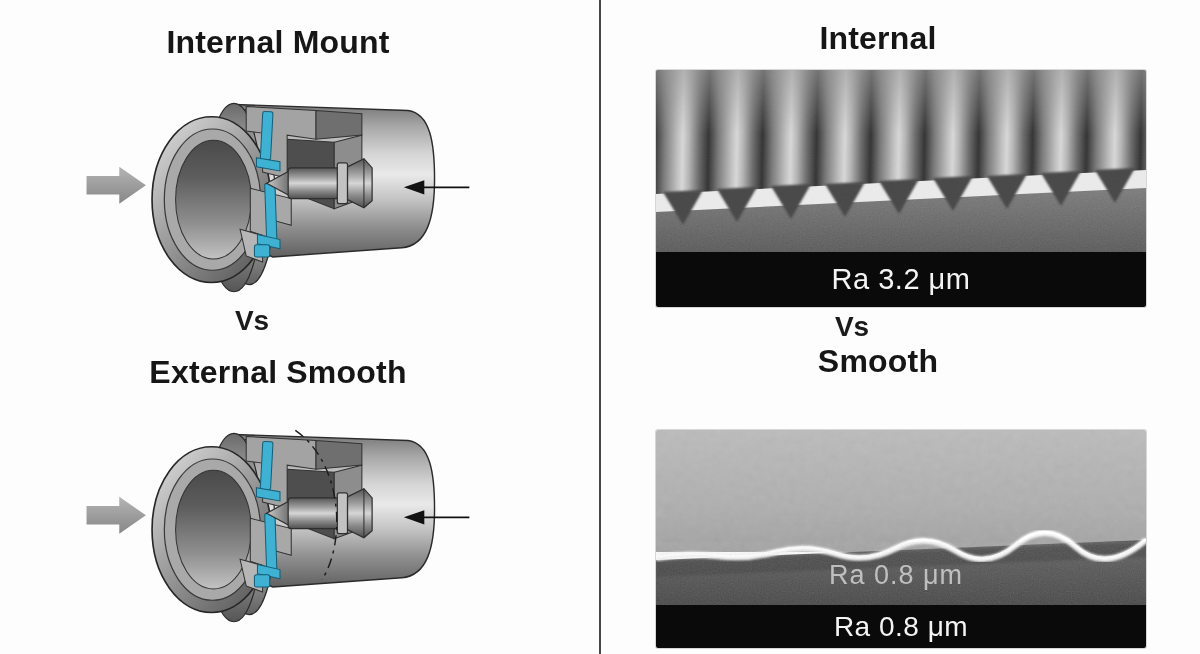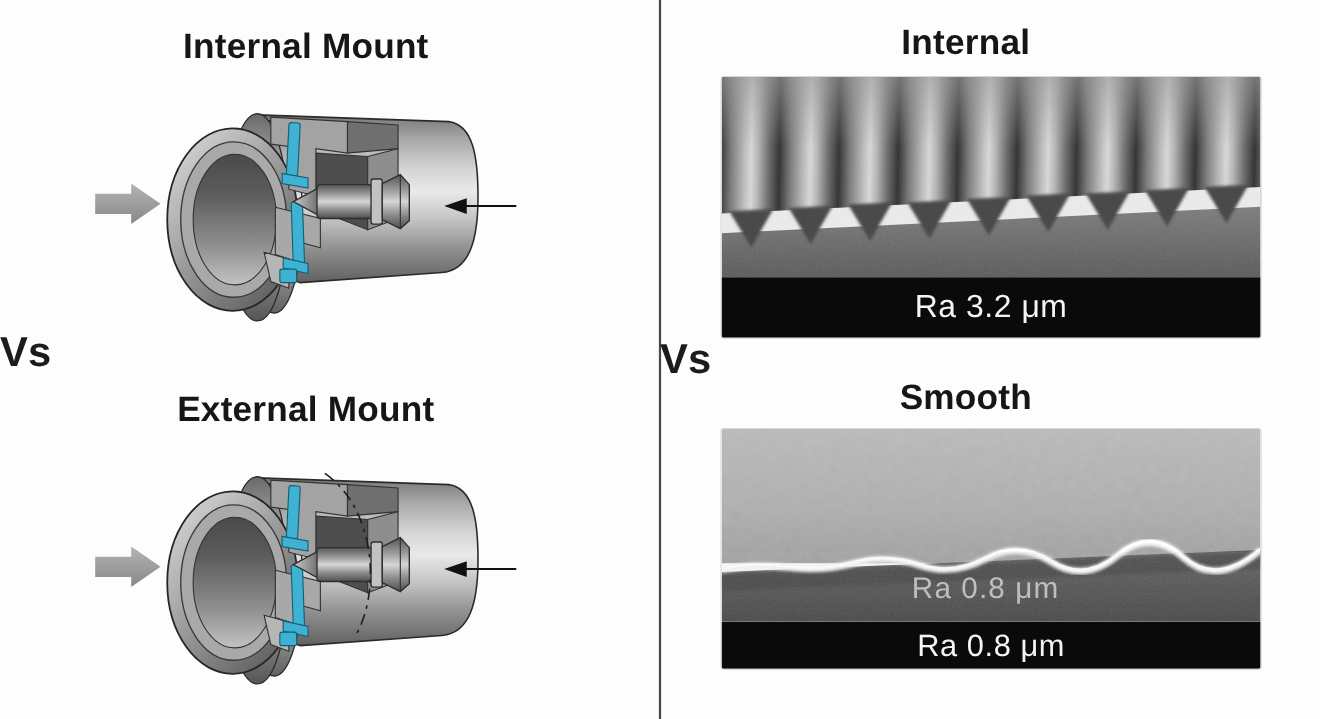--- a/index.html
+++ b/index.html
@@ -6,22 +6,22 @@
   .canvas{
     position:relative;width:1200px;height:654px;overflow:hidden;
     background:#fdfdfd;font-family:"Liberation Sans",sans-serif;
   }
   .divider{position:absolute;left:599px;top:0;width:2px;height:654px;background:#474747;}
   .panel-title{
     position:absolute;width:556px;text-align:center;
     font-size:32px;font-weight:700;color:#161616;letter-spacing:.2px;line-height:40px;
   }
   .vs-label{
-    position:absolute;width:504px;
-    font-size:38px;font-weight:700;color:#1b1b1b;line-height:36px;
+    position:absolute;width:504px;text-align:center;
+    font-size:28px;font-weight:700;color:#1b1b1b;line-height:36px;
   }
   .lp{left:0;}
   .rp{left:600px;}
   .diagram{position:absolute;}
   .photo{
     position:absolute;width:490px;overflow:hidden;border-radius:2px;
     box-shadow:0 0 0 1px rgba(0,0,0,.15);
   }
   .photo-img{display:block;width:490px;}
   .caption-bar{
@@ -170,21 +170,21 @@
   <div class="divider"></div>
 
   <div class="panel-title lp" style="top:22px">Internal Mount</div>
 
   <svg class="diagram" style="left:78px;top:86px" width="492" height="217" viewBox="0 0 480 212">
     <use href="#coupling"></use>
   </svg>
 
   <div class="vs-label lp" style="top:303px">Vs</div>
 
-  <div class="panel-title lp" style="top:352px">External Mount</div>
+  <div class="panel-title lp" style="top:352px">External Smooth</div>
 
   <svg class="diagram" style="left:78px;top:416px" width="492" height="217" viewBox="0 0 480 212">
     <use href="#coupling"></use>
     <g>
       <path d="M212 14 C258 46 262 122 238 160" fill="none" stroke="#1c1c1c" stroke-width="1.4" stroke-dasharray="10 5 3 5"></path>
     </g>
   </svg>
 
   <div class="panel-title rp" style="top:18px">Internal</div>
 
@@ -202,21 +202,21 @@
     </svg>
     <div class="caption-bar" style="height:55px">
       <span class="caption-text">Ra 3.2 μm</span>
     </div>
   </div>
 
   <div class="vs-label rp" style="top:309px">Vs</div>
 
   <div class="panel-title rp" style="top:341px">Smooth</div>
 
-  <div class="photo" style="left:656px;top:390px;height:218px">
+  <div class="photo" style="left:656px;top:430px;height:218px">
     <svg class="photo-img" viewBox="0 0 490 175" height="175" preserveAspectRatio="none">
       <rect width="490" height="122" fill="url(#smTop)"></rect>
       <rect width="490" height="122" filter="url(#blobF)" opacity="0.10"></rect>
       <path d="M0 130 L490 110 L490 175 L0 175 Z" fill="url(#smBot)"></path>
       <path d="M0 132 L490 112 L490 127 L0 147 Z" fill="#3e3e3e" opacity="0.5" filter="url(#softBlur)"></path>
       <path d="M0 128 Q30 122 60 126 T120 122 T180 124 T240 118 T300 121 T360 115 T420 117 T490 110" stroke="#f6f6f6" stroke-width="6" fill="none" filter="url(#softBlur)"></path>
       <path d="M0 127 Q30 121 60 125 T120 121 T180 123 T240 117 T300 120 T360 114 T420 116 T490 109" stroke="#ffffff" stroke-width="2.5" fill="none"></path>
       <path d="M0 132 L490 112 L490 175 L0 175 Z" filter="url(#grainF)" opacity="0.20"></path>
       <text x="240" y="154" text-anchor="middle" font-size="27" letter-spacing="1" font-family="Liberation Sans, sans-serif" fill="#d8d8d8" opacity="0.8">Ra 0.8 μm</text>
     </svg>

